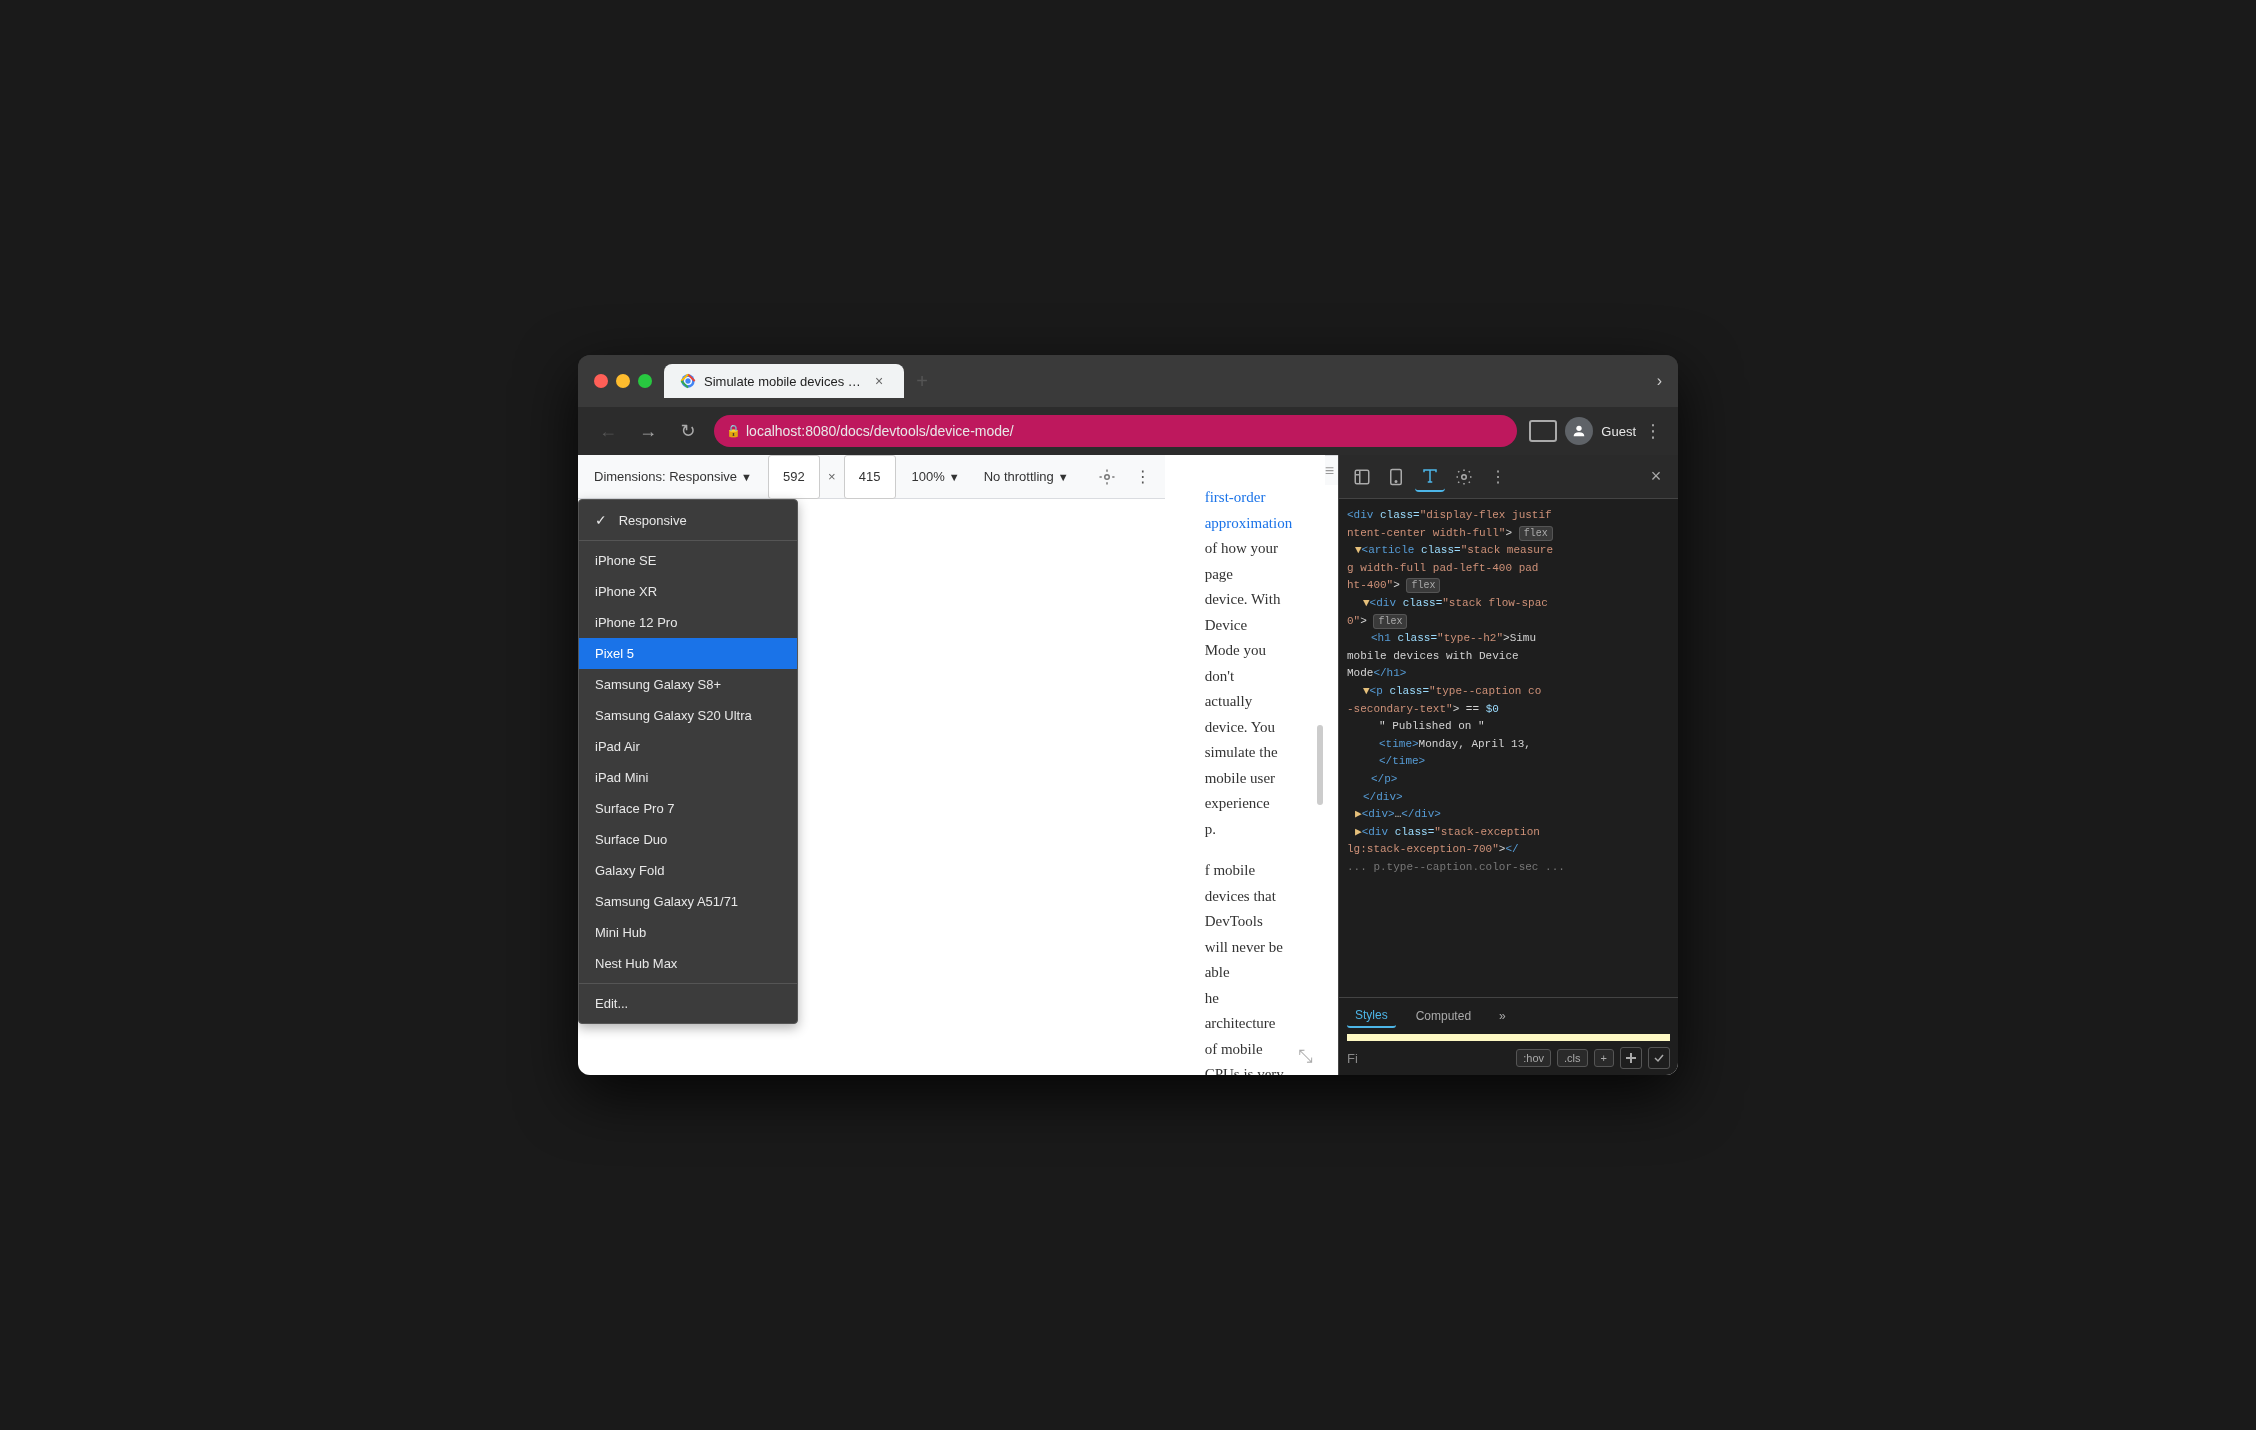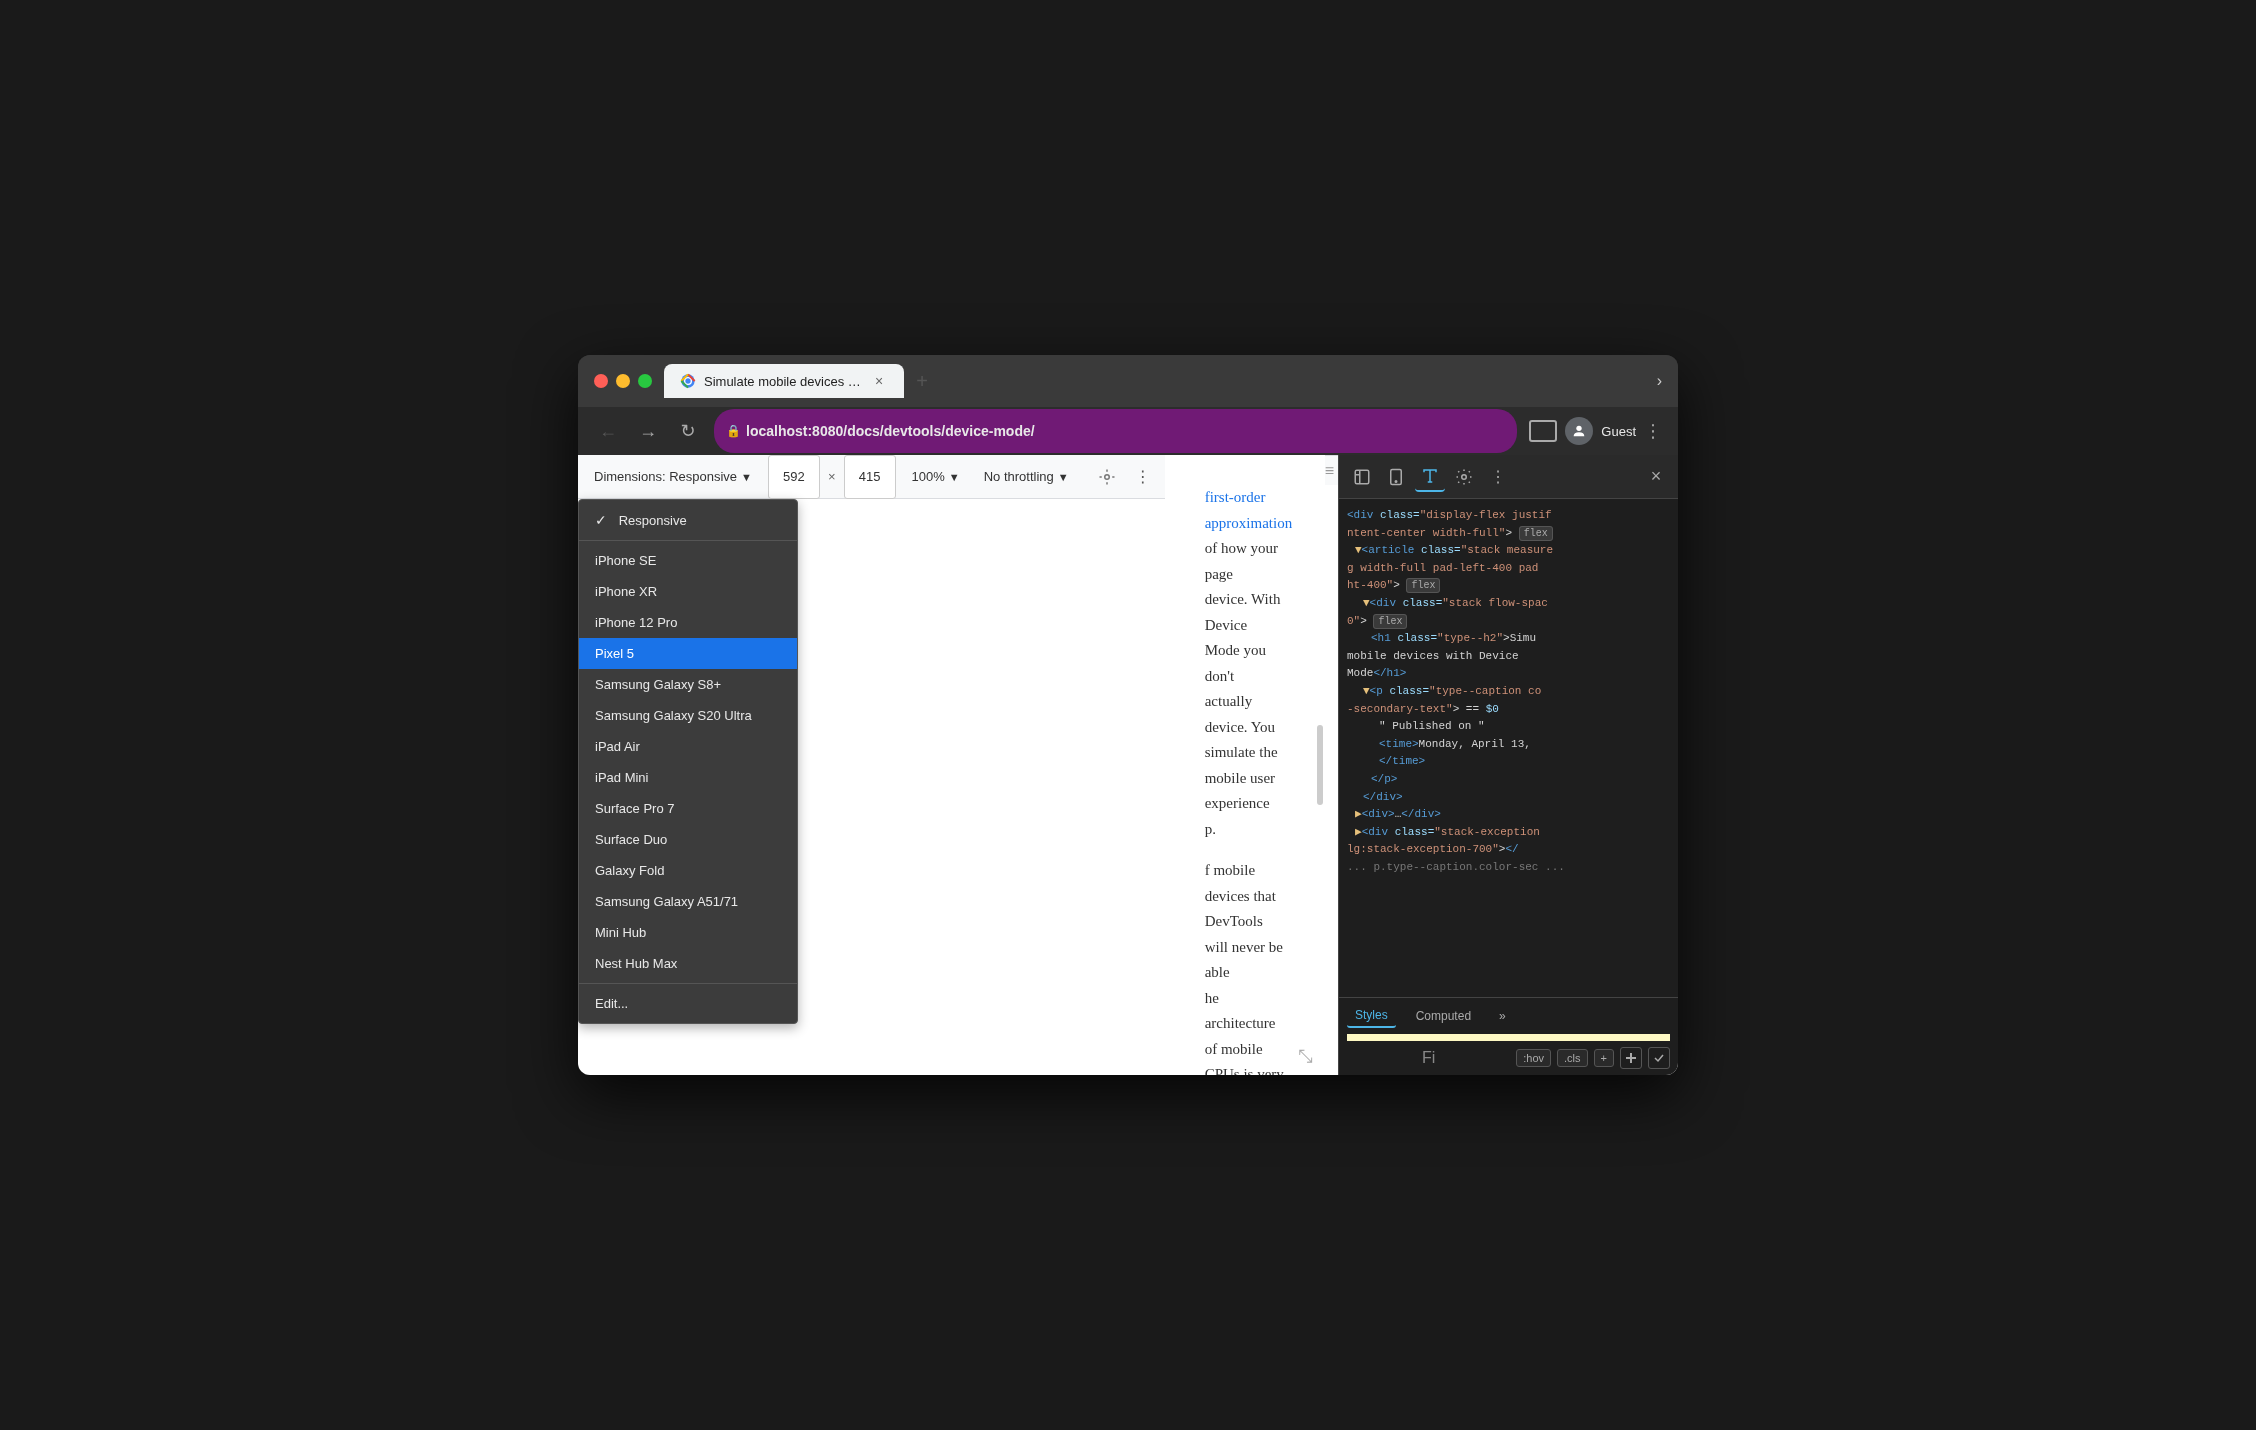--- a/index.html
+++ b/index.html
@@ -129,29 +129,28 @@
     }
     .lock-icon {
       position: absolute;
       left: 12px;
       color: #aaa;
       font-size: 12px;
       z-index: 1;
     }
     .address-input-field {
       width: 100%;
-      background: #701a75;
+      background: #be185d;
       border: none;
       border-radius: 20px;
       padding: 6px 16px 6px 32px;
       color: #e8e8e8;
       font-size: 14px;
-      height: 44px;
+      height: 32px;
       outline: none;
-      font-weight: bold;
     }
     .profile-area {
       display: flex;
       align-items: center;
       gap: 8px;
     }
     .profile-icon {
       width: 28px;
       height: 28px;
       border-radius: 50%;
@@ -408,24 +407,23 @@
       color: #4db6e8;
       border-bottom: 2px solid #4db6e8;
     }
     .styles-toolbar {
       display: flex;
       align-items: center;
       gap: 6px;
       padding-top: 6px;
     }
     .styles-filter {
-      font-size: 16px;
+      font-size: 13px;
       color: #888;
       flex: 1;
-      text-align: center;
     }
     .styles-btn {
       font-size: 11px;
       color: #aaa;
       padding: 2px 6px;
       border-radius: 3px;
       cursor: pointer;
       border: 1px solid #555;
       background: #2a2a2a;
     }

